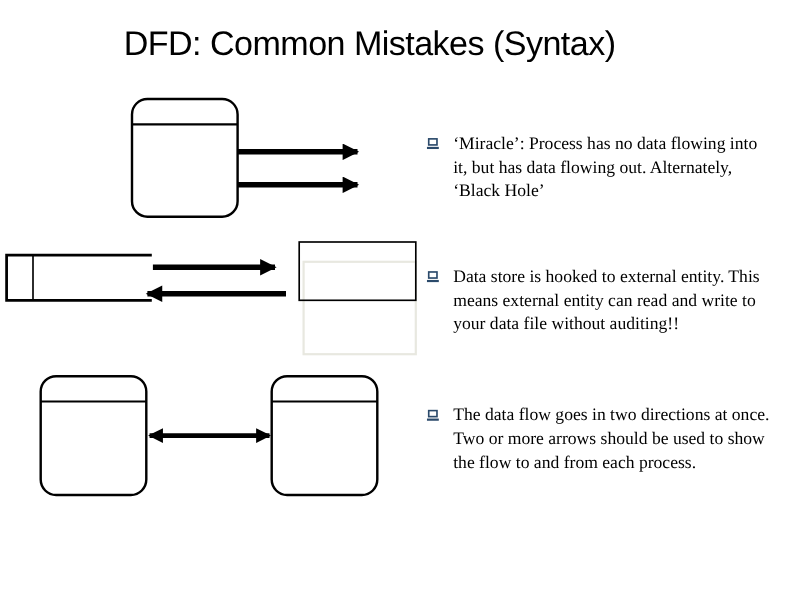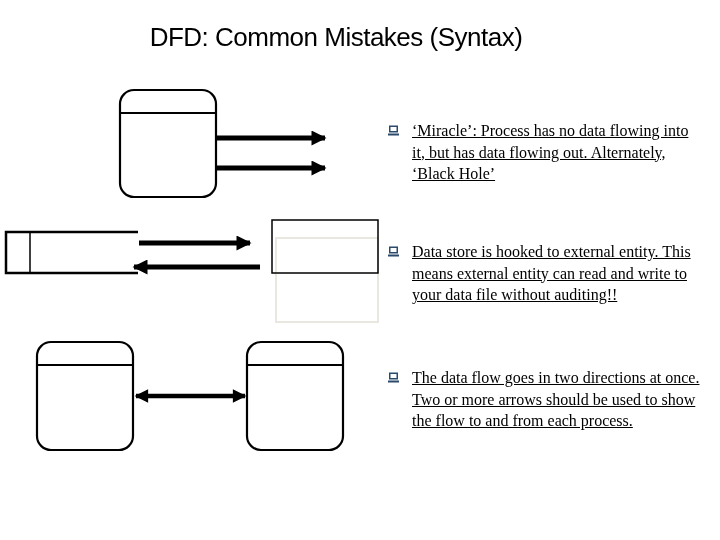--- a/index.html
+++ b/index.html
@@ -1,29 +1,29 @@
 <!DOCTYPE html>
 <html><head>
 <meta charset="utf-8">
 <style>
   html, body { margin: 0; padding: 0; background: #ffffff; }
   body { width: 720px; height: 540px; position: relative; overflow: hidden; }
   .title {
     position: absolute; left: 0; top: 22px; width: 672px; text-align: center;
-    font-family: "Liberation Sans", sans-serif; font-size: 26px; color: #000;
+    font-family: "Liberation Sans", sans-serif; font-size: 31px; color: #000;
     letter-spacing: -0.5px;
   }
   svg.diagram { position: absolute; left: 0; top: 0; }
   .bullets {
     position: absolute; left: 388px; top: 120px; width: 320px;
     font-family: "Liberation Serif", serif; font-size: 16px; line-height: 21.5px; color: #000;
   }
   .bullet { position: absolute; left: 0; width: 310px; }
   .bullet .icon { position: absolute; left: 0; top: 5px; width: 11px; height: 11px; }
-  .bullet .text { position: absolute; left: 24px; width: 290px; text-decoration: underline; }
+  .bullet .text { position: absolute; left: 24px; width: 290px; }
 </style>
 </head>
 <body>
 
 <div class="title">DFD: Common Mistakes (Syntax)</div>
 
 <svg class="diagram" width="720" height="540" viewBox="0 0 720 540">
   <defs>
     <marker id="ah" viewBox="0 0 10 10" refX="9" refY="5" markerWidth="3.5" markerHeight="3" orient="auto-start-reverse" markerUnits="strokeWidth">
       <path d="M0,0 L10,5 L0,10 z" fill="#000"></path>

